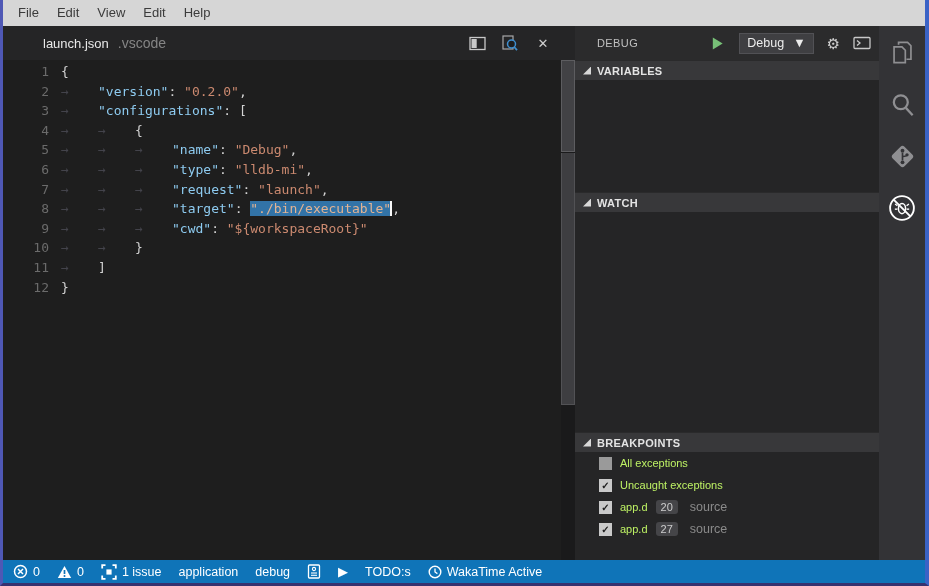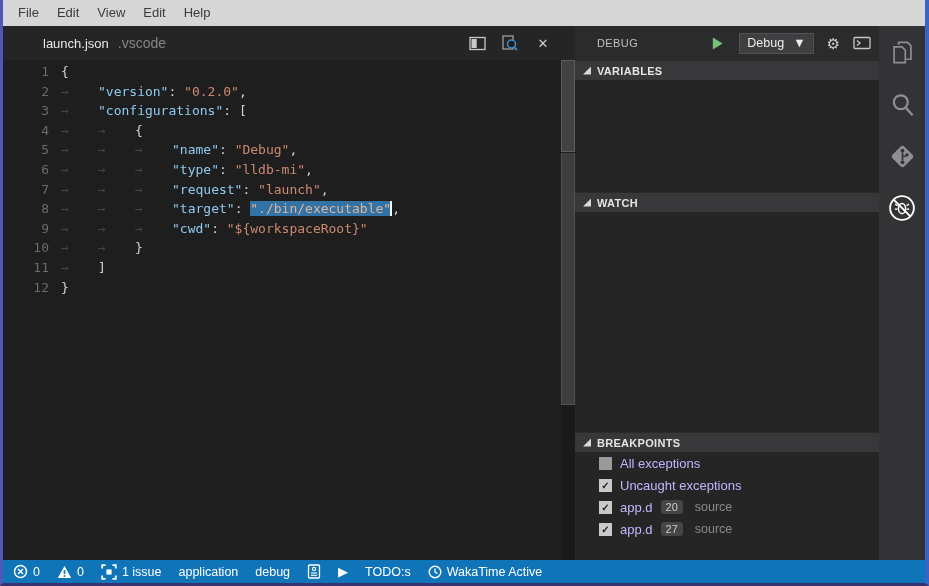--- a/index.html
+++ b/index.html
@@ -58,21 +58,21 @@
   .section-header { height:20px; background:#38383a; border-top:1px solid #2a2a2b; display:flex; align-items:center;
                     padding-left:8px; gap:6px; cursor:pointer; }
   .twistie { width:8px; height:8px; background:#d8d8d8; clip-path:polygon(100% 0, 100% 100%, 0 100%); flex:0 0 auto; }
   .section-label { font-size:11px; font-weight:bold; color:#e4e4e4; letter-spacing:.3px; }
   .section-content { background:#252526; overflow:hidden; }
 
   .bp-row { height:22px; display:flex; align-items:center; padding-left:24px; gap:8px; cursor:pointer; }
   .checkbox { width:13px; height:13px; background:#9a9a9a; flex:0 0 auto; display:flex; align-items:center;
               justify-content:center; font-size:10px; font-weight:bold; color:#1b1b1b; cursor:pointer; }
   .checkbox.checked { background:#c9c9c9; }
-  .bp-label { font-size:13px; color:#c4b5fd; }
+  .bp-label { font-size:11px; color:#bef264; }
   .badge { background:#454548; color:#cdcdcd; font-size:11px; border-radius:3px; padding:1px 5px; }
   .bp-detail { font-size:12.5px; color:#8a8a8a; margin-left:4px; }
 
   
   .activitybar { width:46px; flex:0 0 auto; background:#333336; display:flex; flex-direction:column; align-items:center; }
   .act-item { width:46px; height:52px; display:flex; align-items:center; justify-content:center; cursor:pointer; }
 
   
   .statusbar { height:23px; background:#0f74b8; flex:0 0 auto; display:flex; align-items:center;
                padding:0 12px 0 10px; color:#fff; font-size:12.5px; }

